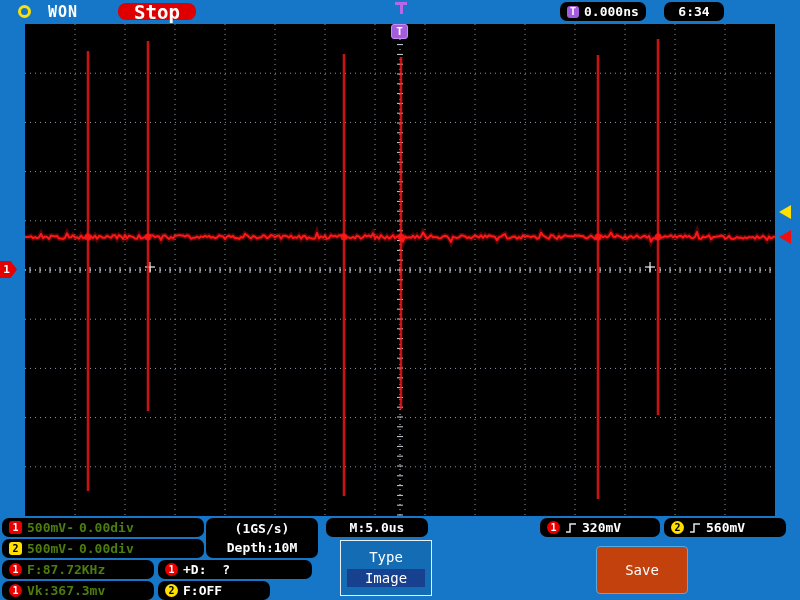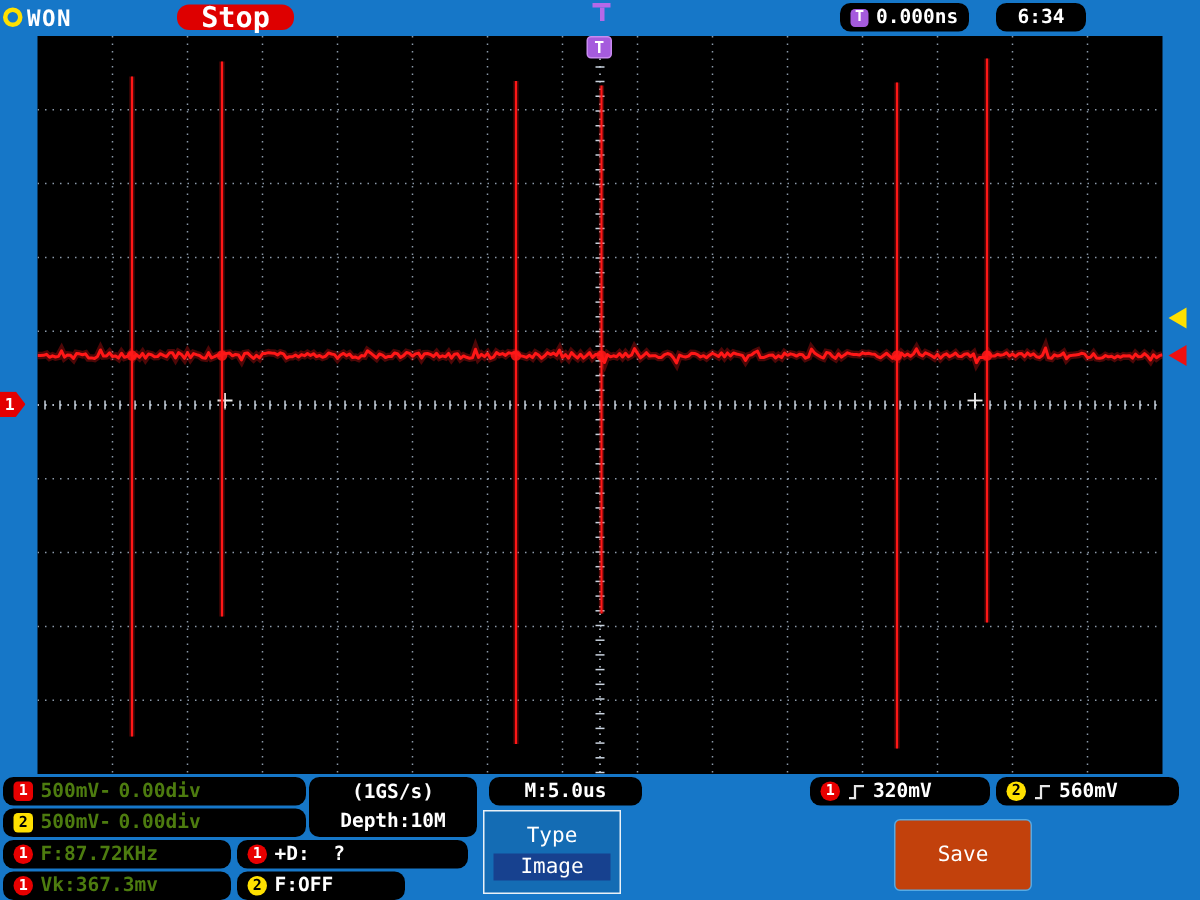--- a/index.html
+++ b/index.html
@@ -1,21 +1,21 @@
 <!DOCTYPE html>
 <html><head>
 <meta charset="utf-8">
 <style>
   *{margin:0;padding:0;box-sizing:border-box}
   html,body{width:800px;height:600px;overflow:hidden}
   body{font-family:"DejaVu Sans Mono","Liberation Mono",monospace;background:#1677C8}
   #root{position:absolute;left:0;top:0;width:800px;height:600px;background:#1677C8}
 
   
-  .logo{position:absolute;left:2px;top:3px;display:flex;align-items:center;gap:3px;height:17px}
+  .logo{position:absolute;left:18px;top:3px;display:flex;align-items:center;gap:17px;height:17px}
   .logo .ring{width:13px;height:13px;border:3px solid #FFE000;border-radius:50%}
   .logo .word{color:#fff;font-weight:bold;font-size:15px;letter-spacing:1px}
   .stop-pill{position:absolute;left:118px;top:3px;width:78px;height:17px;background:#DE0000;
     border-radius:8px;color:#fff;font-size:19px;font-weight:bold;display:flex;align-items:center;justify-content:center}
   .trg-pill{position:absolute;left:560px;top:2px;width:86px;height:18px}
   .clk-pill{position:absolute;left:664px;top:2px;width:60px;height:18px;justify-content:center}
   .t-ico{background:#A55BDD;color:#fff;border-radius:3px;font-size:10px;font-weight:bold;
     width:12px;height:12px;display:flex;align-items:center;justify-content:center;flex:0 0 auto}
   .t-caret{position:absolute;left:395px;top:2px;width:12px;height:14px}
   .t-caret .bar{width:12px;height:3px;background:#B668E8}
@@ -54,21 +54,21 @@
   .freq-box{left:2px;top:560px;width:152px}
   .vk-box{left:2px;top:581px;width:152px}
   .sample-box{left:206px;top:518px;width:112px;height:40px;flex-direction:column;justify-content:center;gap:1px;line-height:18px}
   .tb-box{left:326px;top:518px;width:102px;justify-content:center}
   .d-box{left:158px;top:560px;width:154px}
   .foff-box{left:158px;top:581px;width:112px}
   .trig1-box{left:540px;top:518px;width:120px}
   .trig2-box{left:664px;top:518px;width:122px}
   .edge{flex:0 0 auto}
 
-  .type-btn{position:absolute;left:322px;top:540px;width:92px;height:56px;background:#146CB4;
+  .type-btn{position:absolute;left:340px;top:540px;width:92px;height:56px;background:#146CB4;
     border:1px solid #E9F1F8;display:flex;flex-direction:column;align-items:center;justify-content:center;
     gap:4px;color:#fff;font-size:14px;cursor:pointer}
   .type-btn .val{background:#17418F;padding:1px 18px}
   .save-btn{position:absolute;left:596px;top:546px;width:92px;height:48px;background:#c2410c;
     border:1px solid #55AAE4;border-radius:4px;display:flex;align-items:center;justify-content:center;
     color:#fff;font-size:14px;cursor:pointer}
 </style>
 </head>
 <body>
 

